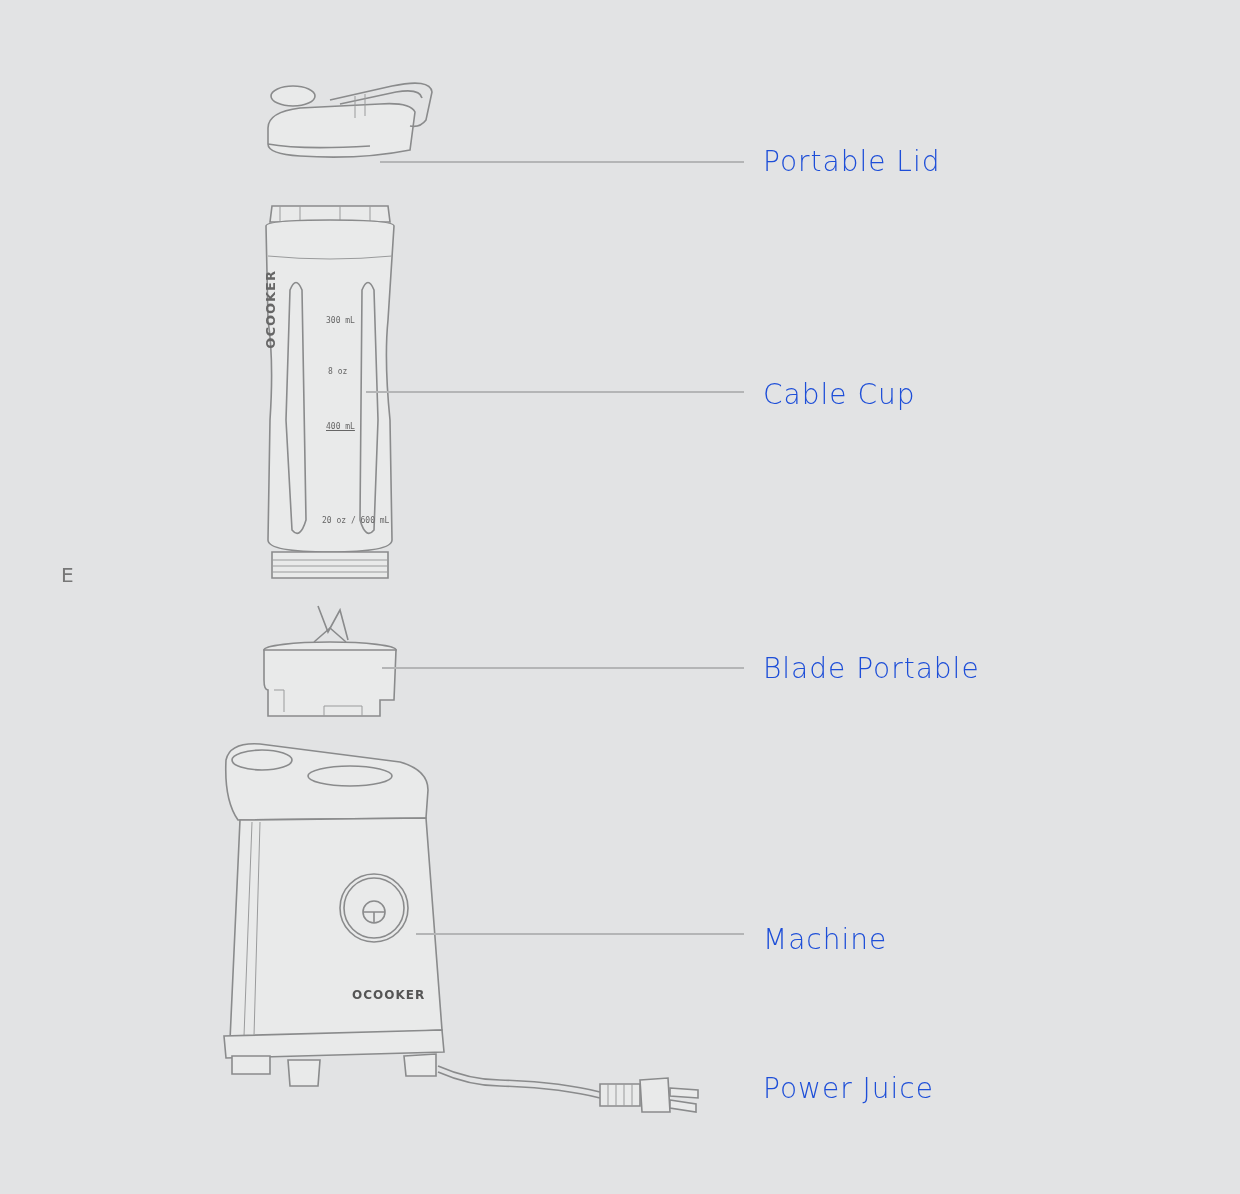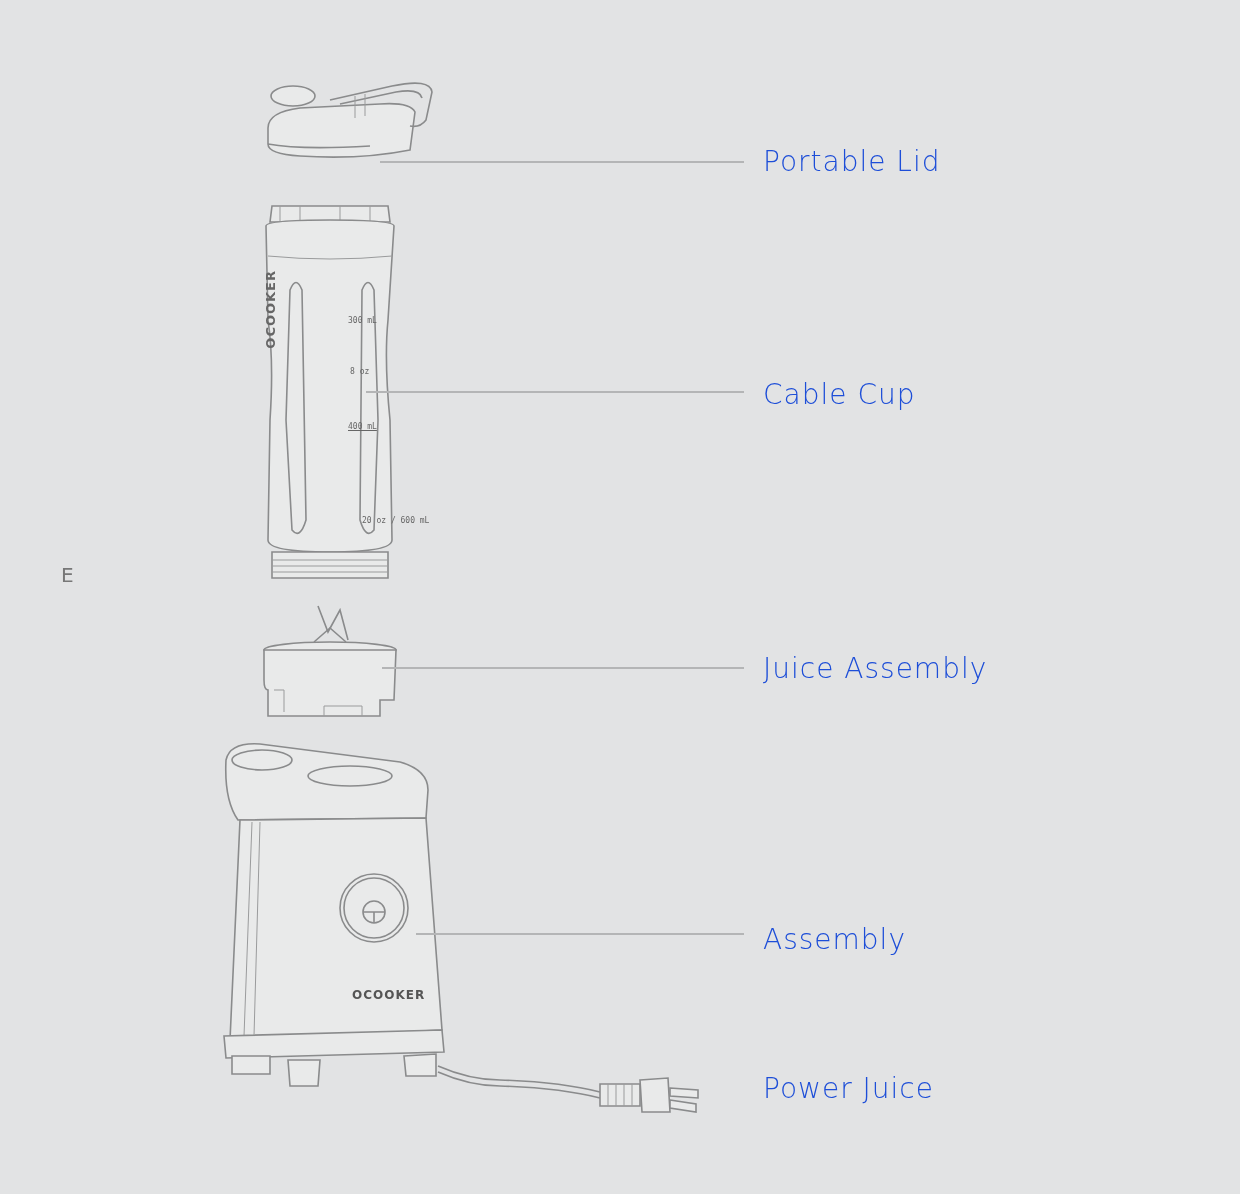--- a/index.html
+++ b/index.html
@@ -6,21 +6,21 @@
   body { width:1240px; height:1194px; background:#e2e3e4; position:relative; overflow:hidden; font-family:"DejaVu Sans", sans-serif; }
   .label { position:absolute; color:#1d4ed8; font-size:28px; font-weight:300; letter-spacing:1px; line-height:1; }
   .leader { position:absolute; height:2px; background:#b4b5b6; }
   .stray { position:absolute; left:61px; top:563px; color:#777; font-size:20px; font-family:"DejaVu Sans", sans-serif; }
   svg { position:absolute; left:0; top:0; }
   svg .o { fill:none; stroke:#8a8b8c; stroke-width:1.6; }
   svg .t { fill:none; stroke:#9a9b9c; stroke-width:1; }
   svg .f { fill:#e9eaea; stroke:#8a8b8c; stroke-width:1.6; }
   .brand-vert { position:absolute; left:263px; top:270px; font-family:"DejaVu Sans", sans-serif; font-weight:bold; font-size:13px; color:#666; writing-mode:vertical-rl; transform:rotate(180deg); letter-spacing:1px; }
   .brand { position:absolute; left:352px; top:988px; font-family:"DejaVu Sans", sans-serif; font-weight:bold; font-size:12px; color:#555; letter-spacing:1px; }
-  .mark { position:absolute; font-size:8px; color:#666; font-family:"DejaVu Sans Mono", monospace;margin-left:22px; }
+  .mark { position:absolute; font-size:8px; color:#666; font-family:"DejaVu Sans Mono", monospace; }
 </style>
 </head>
 <body>
 
 <div>
 
   <svg width="1240" height="1194">
 
     <g>
       <path class="f" d="M268 128 Q268 112 300 108 L380 104 Q410 102 415 112 L410 150 Q360 160 300 156 Q268 154 268 144 Z"></path>
@@ -72,28 +72,28 @@
       <path class="f" d="M640 1080 L668 1078 L670 1112 L642 1112 Z"></path>
       <path class="f" d="M670 1088 L698 1090 L698 1098 L670 1096 Z"></path>
       <path class="f" d="M670 1100 L696 1104 L696 1112 L670 1108 Z"></path>
     </g>
   </svg>
 
   <div class="brand-vert">OCOOKER</div>
   <div class="mark" style="left:326px;top:316px;">300 mL</div>
   <div class="mark" style="left:328px;top:367px;">8 oz</div>
   <div class="mark" style="left:326px;top:422px;text-decoration:underline;">400 mL</div>
-  <div class="mark" style="left:340px;top:516px;">20 oz / 600 mL</div>
+  <div class="mark" style="left:322px;top:516px;">20 oz / 600 mL</div>
   <div class="brand">OCOOKER</div>
 
   <div class="leader" style="left:380px;top:161px;width:364px;"></div>
   <div class="leader" style="left:366px;top:391px;width:378px;"></div>
   <div class="leader" style="left:382px;top:667px;width:362px;"></div>
   <div class="leader" style="left:416px;top:933px;width:328px;"></div>
 
   <div class="label" style="left:763px;top:148px;">Portable Lid</div>
   <div class="label" style="left:763px;top:381px;">Cable Cup</div>
-  <div class="label" style="left:763px;top:655px;">Juice Assembly</div>
-  <div class="label" style="left:763px;top:926px;">Assembly</div>
+  <div class="label" style="left:763px;top:655px;">Blade Portable</div>
+  <div class="label" style="left:763px;top:926px;">Machine</div>
   <div class="label" style="left:763px;top:1075px;">Power Juice</div>
 
   <div class="stray">E</div>
 </div>
 
 </body></html>

